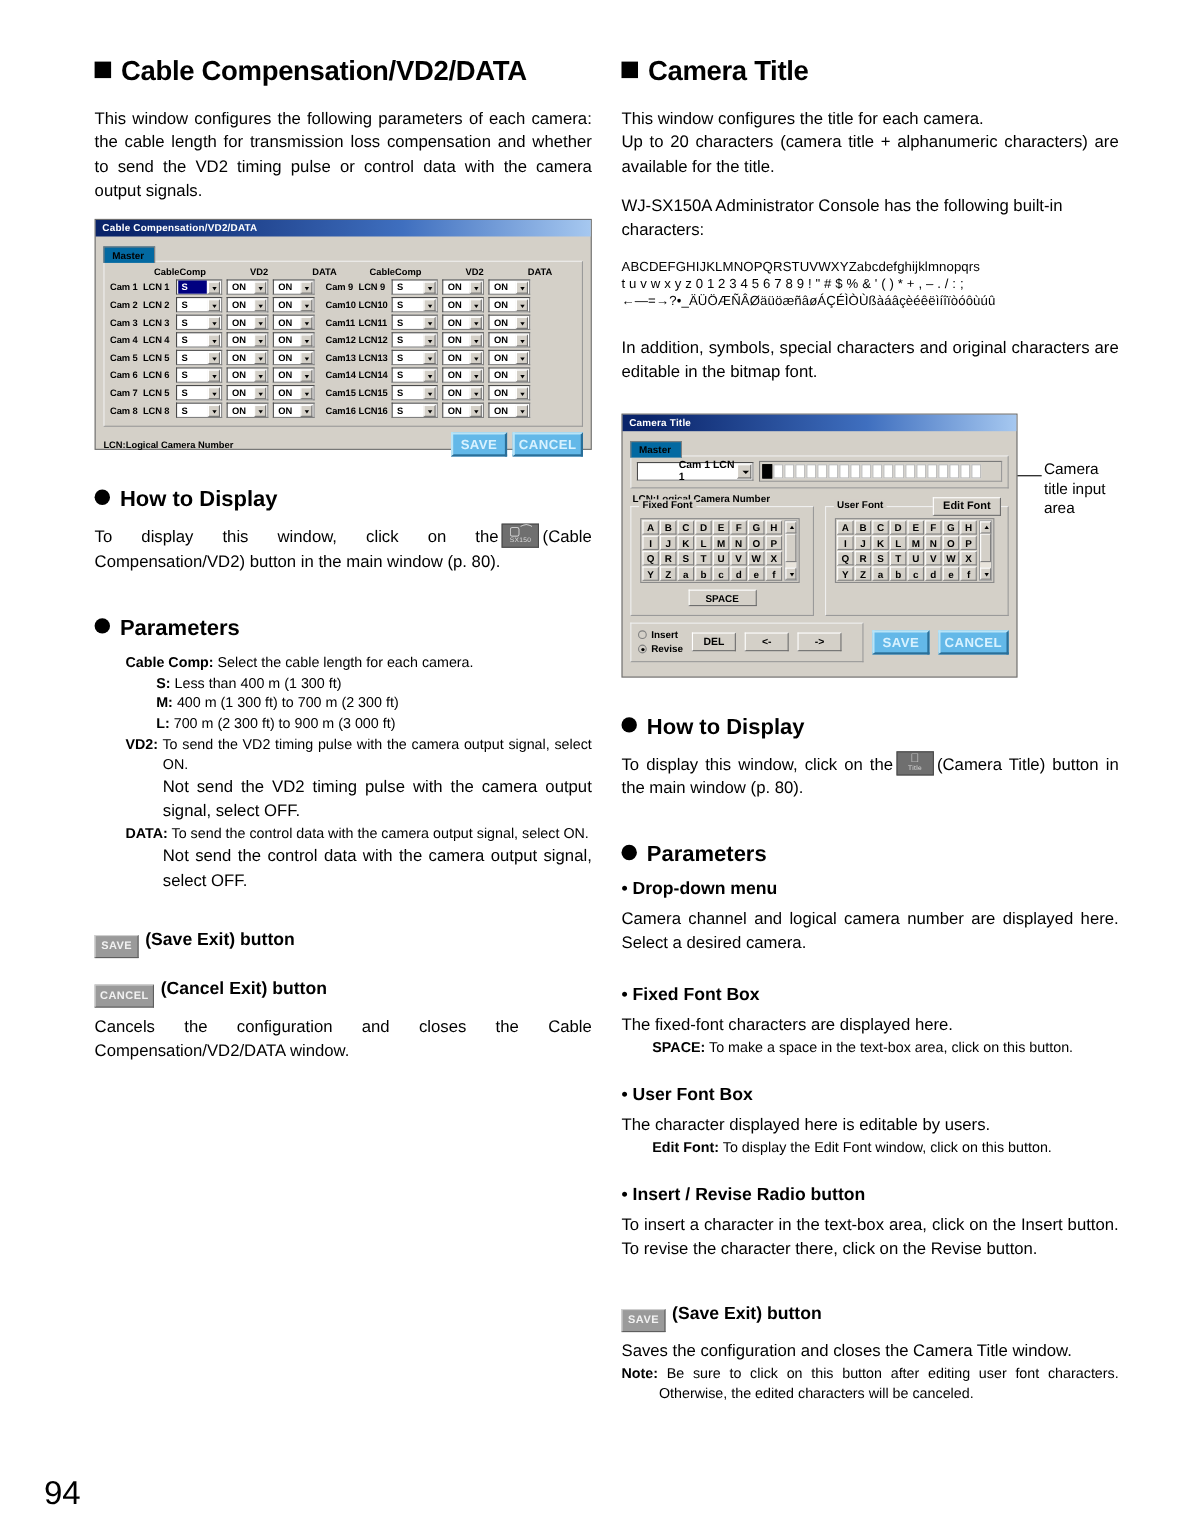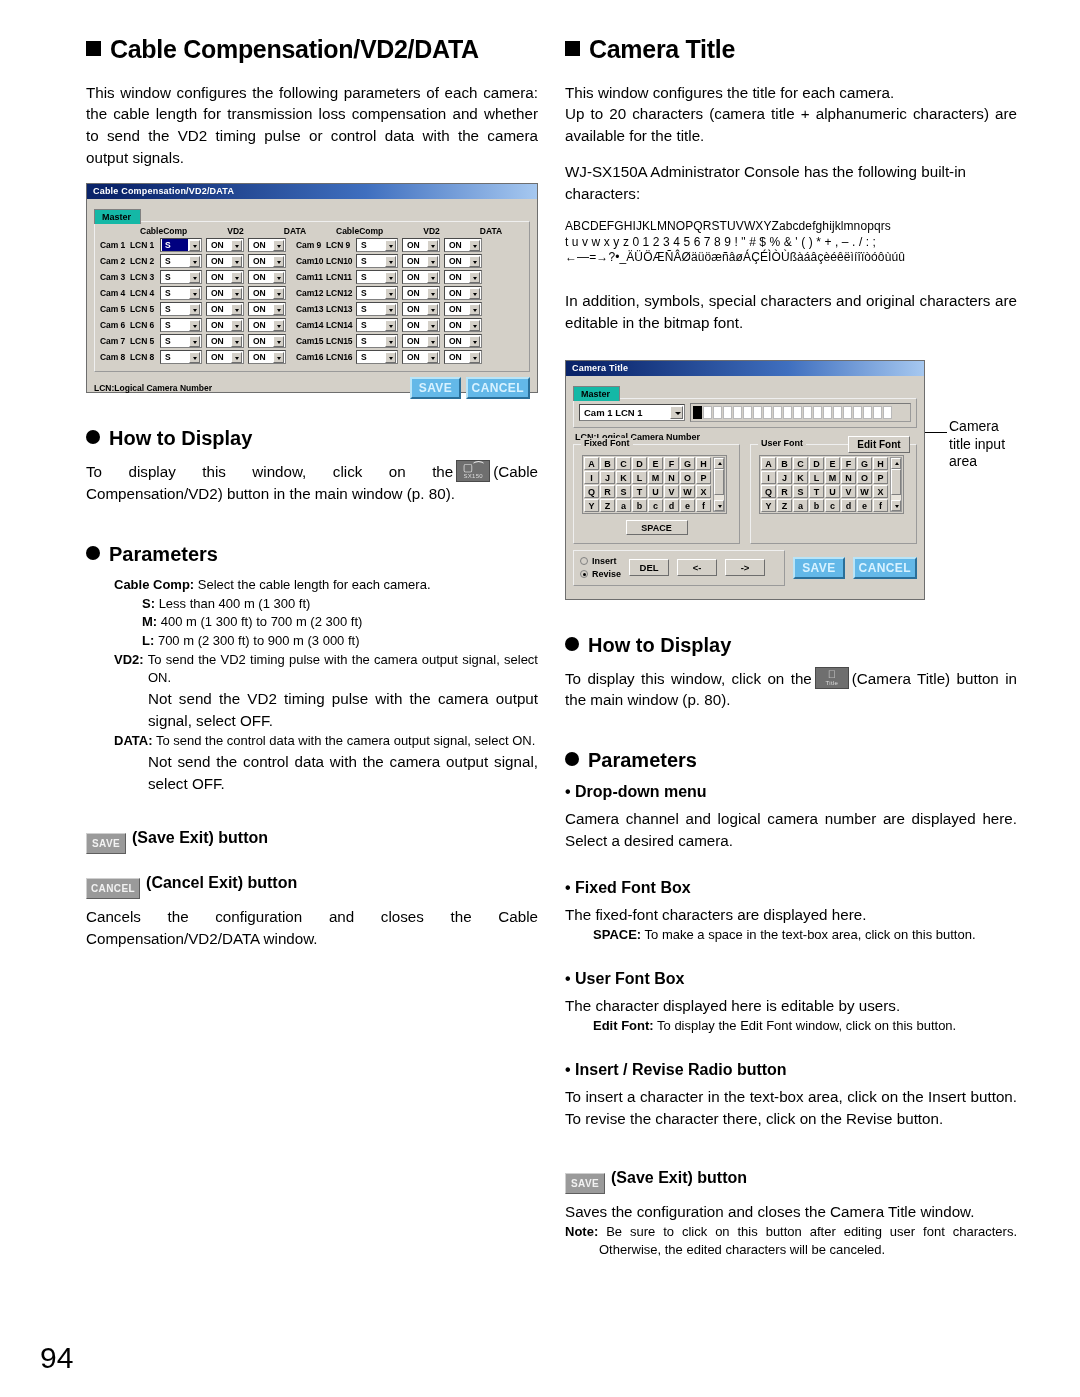--- a/index.html
+++ b/index.html
@@ -7,21 +7,21 @@
   body {
     width:1080px; height:1397px;
     background:#ffffff;
     font-family:"Liberation Sans", sans-serif;
     color:#000;
     position:relative;
     overflow:hidden;
   }
   .page { position:relative; width:1080px; height:1397px; padding:0; }
 
-  .col { position:absolute; top:36px; width:452px; }
+  .col { position:absolute; top:52px; width:452px; }
   .col-left  { left:86px; }
   .col-right { left:565px; }
 
   h2.sec {
     font-size:25px; font-weight:bold; margin:0 0 18px 0;
     letter-spacing:-0.3px; line-height:1.1;
   }
   h2.sec .sq {
     display:inline-block; width:15px; height:15px; background:#000;
     margin-right:9px; vertical-align:2px;
@@ -97,21 +97,21 @@
     background:linear-gradient(to right,#0a246a 0%, #0a246a 6%, #3f6fbf 62%, #a6c8f0 100%);
     color:#fff; font-size:9px; font-weight:bold; line-height:15px;
     padding-left:6px; letter-spacing:0.2px;
   }
   .cc-dlg { width:452px; height:210px; }
   .cc-body { padding:6px 7px 5px 7px; height:195px; position:relative; }
 
   .tabstrip { height:16px; position:relative; }
   .tab {
     display:inline-block; border:1px solid #808080; border-bottom:none;
-    background:#14b8a6; font-size:9px; font-weight:bold; padding:1px 9px 1px 7px;
+    background:#0369a1; font-size:9px; font-weight:bold; padding:1px 9px 1px 7px;
     line-height:12px; position:relative; top:1px;
   }
   .panel {
     border:1px solid #9a9a9a; border-top-color:#efefef; border-left-color:#efefef;
     background:#d4d0c8; padding:4px 5px 5px 5px;
   }
 
   .grid { display:flex; gap:0px; }
   .half { width:196px; }
   .hdrrow { display:flex; font-size:8.5px; font-weight:bold; margin-bottom:2px;gap:40px; }
@@ -166,21 +166,21 @@
   }
   .btn-blue.cancel { padding:2px 4px; }
 
   
   .ct-dlg { width:360px; height:240px; }
   .ct-body { padding:6px 7px 6px 7px; }
   .ct-toprow { display:flex; align-items:center; gap:5px; }
   .ct-combo {
     width:106px; height:17px; background:#fff; border:1px solid #808080;
     border-top-color:#4a4a4a; border-left-color:#4a4a4a;
-    display:flex; align-items:center;
+    display:flex; align-items:center;padding-left:33px;
   }
   .ct-combo .v { flex:1; font-size:9.5px; font-weight:bold; padding-left:4px; }
   .ct-combo .arrow {
     width:13px; height:13px; margin-right:1px; background:#d4d0c8;
     border-top:1px solid #fff; border-left:1px solid #fff;
     border-right:1px solid #6e6e6e; border-bottom:1px solid #6e6e6e;
     position:relative;
   }
   .ct-combo .arrow::after{
     content:""; position:absolute; left:3.5px; top:5px;

